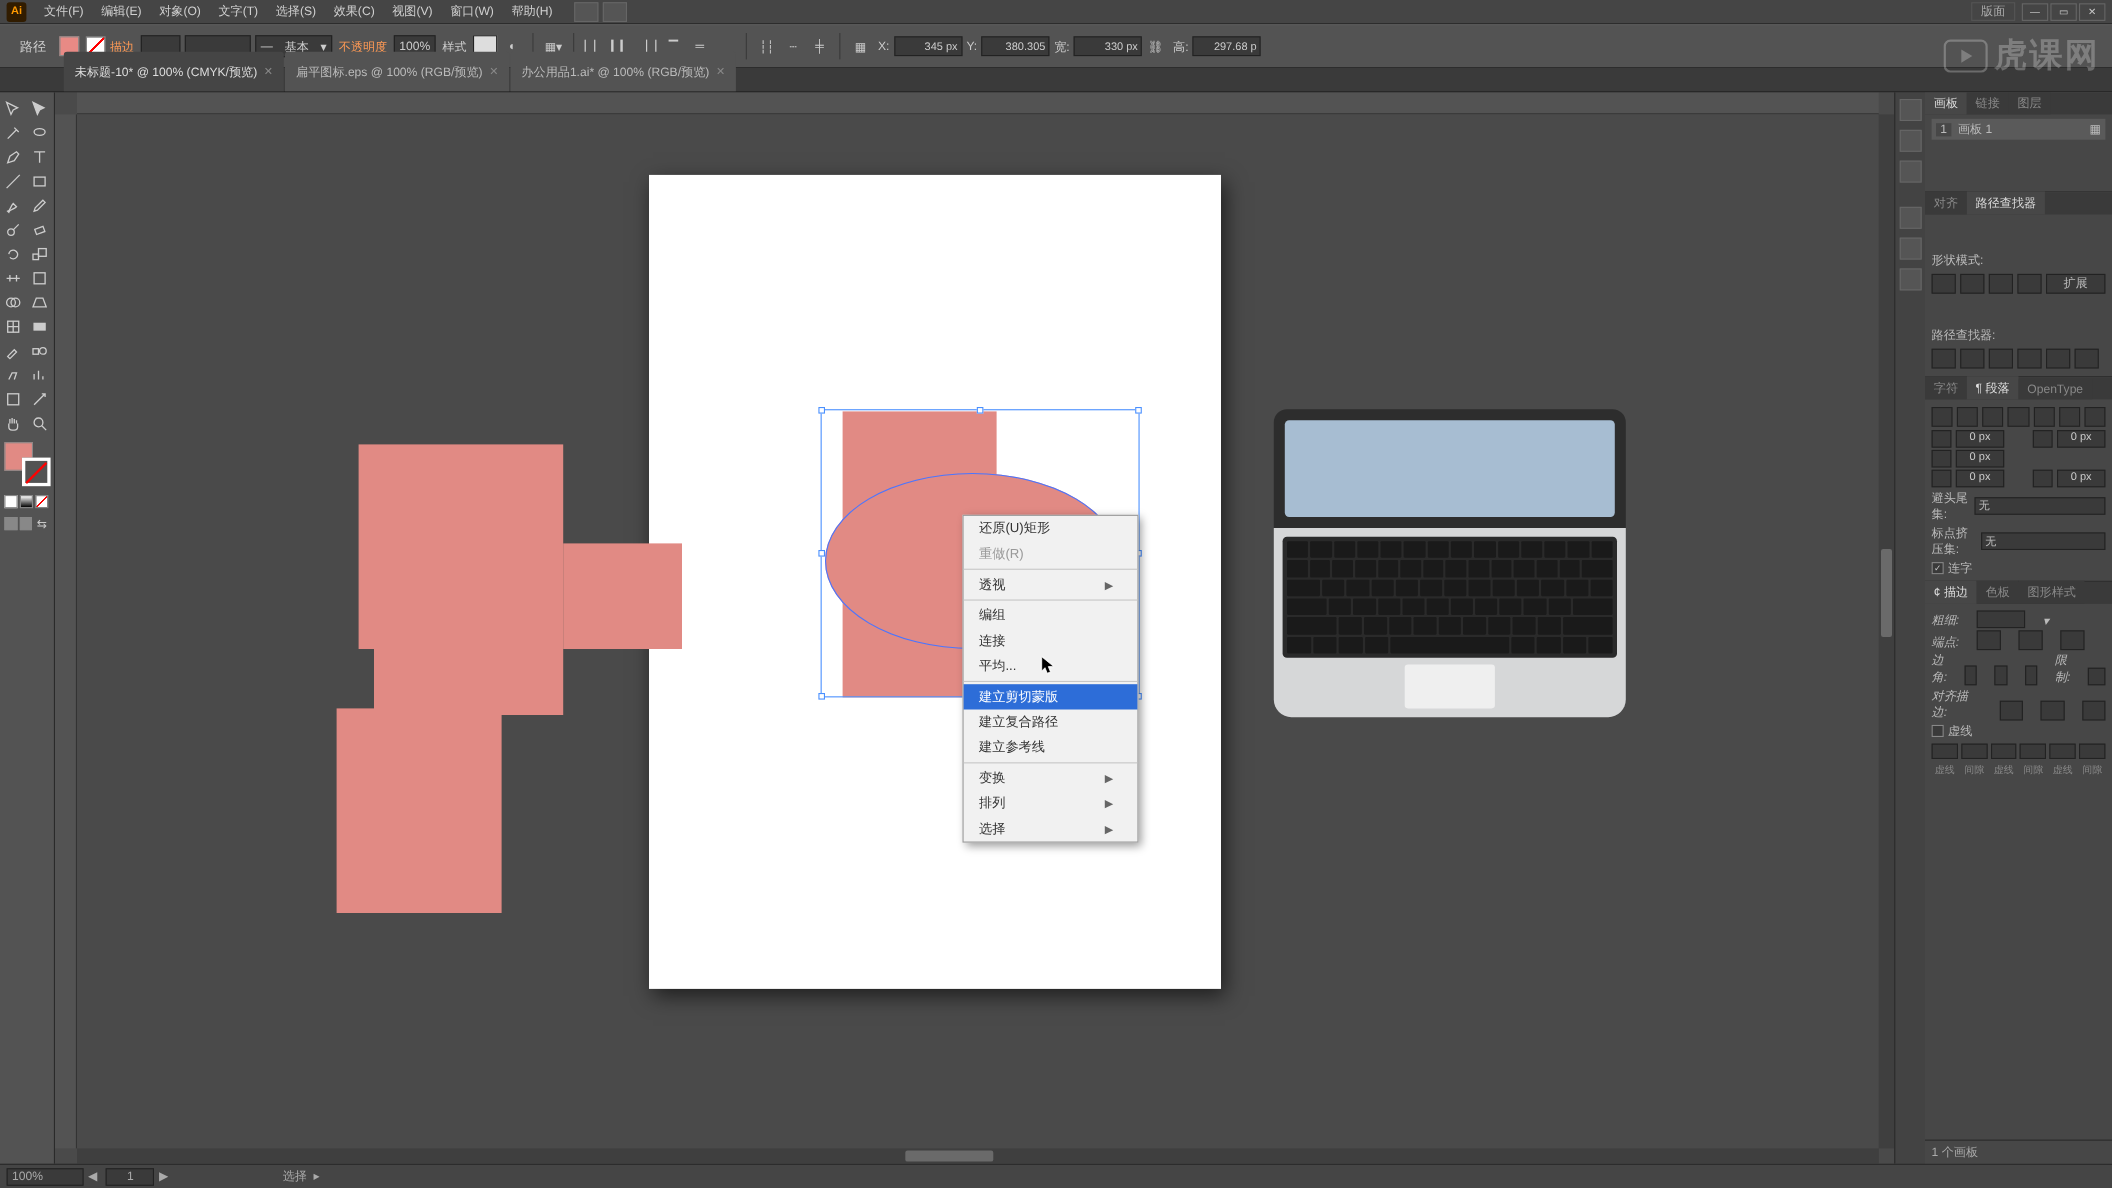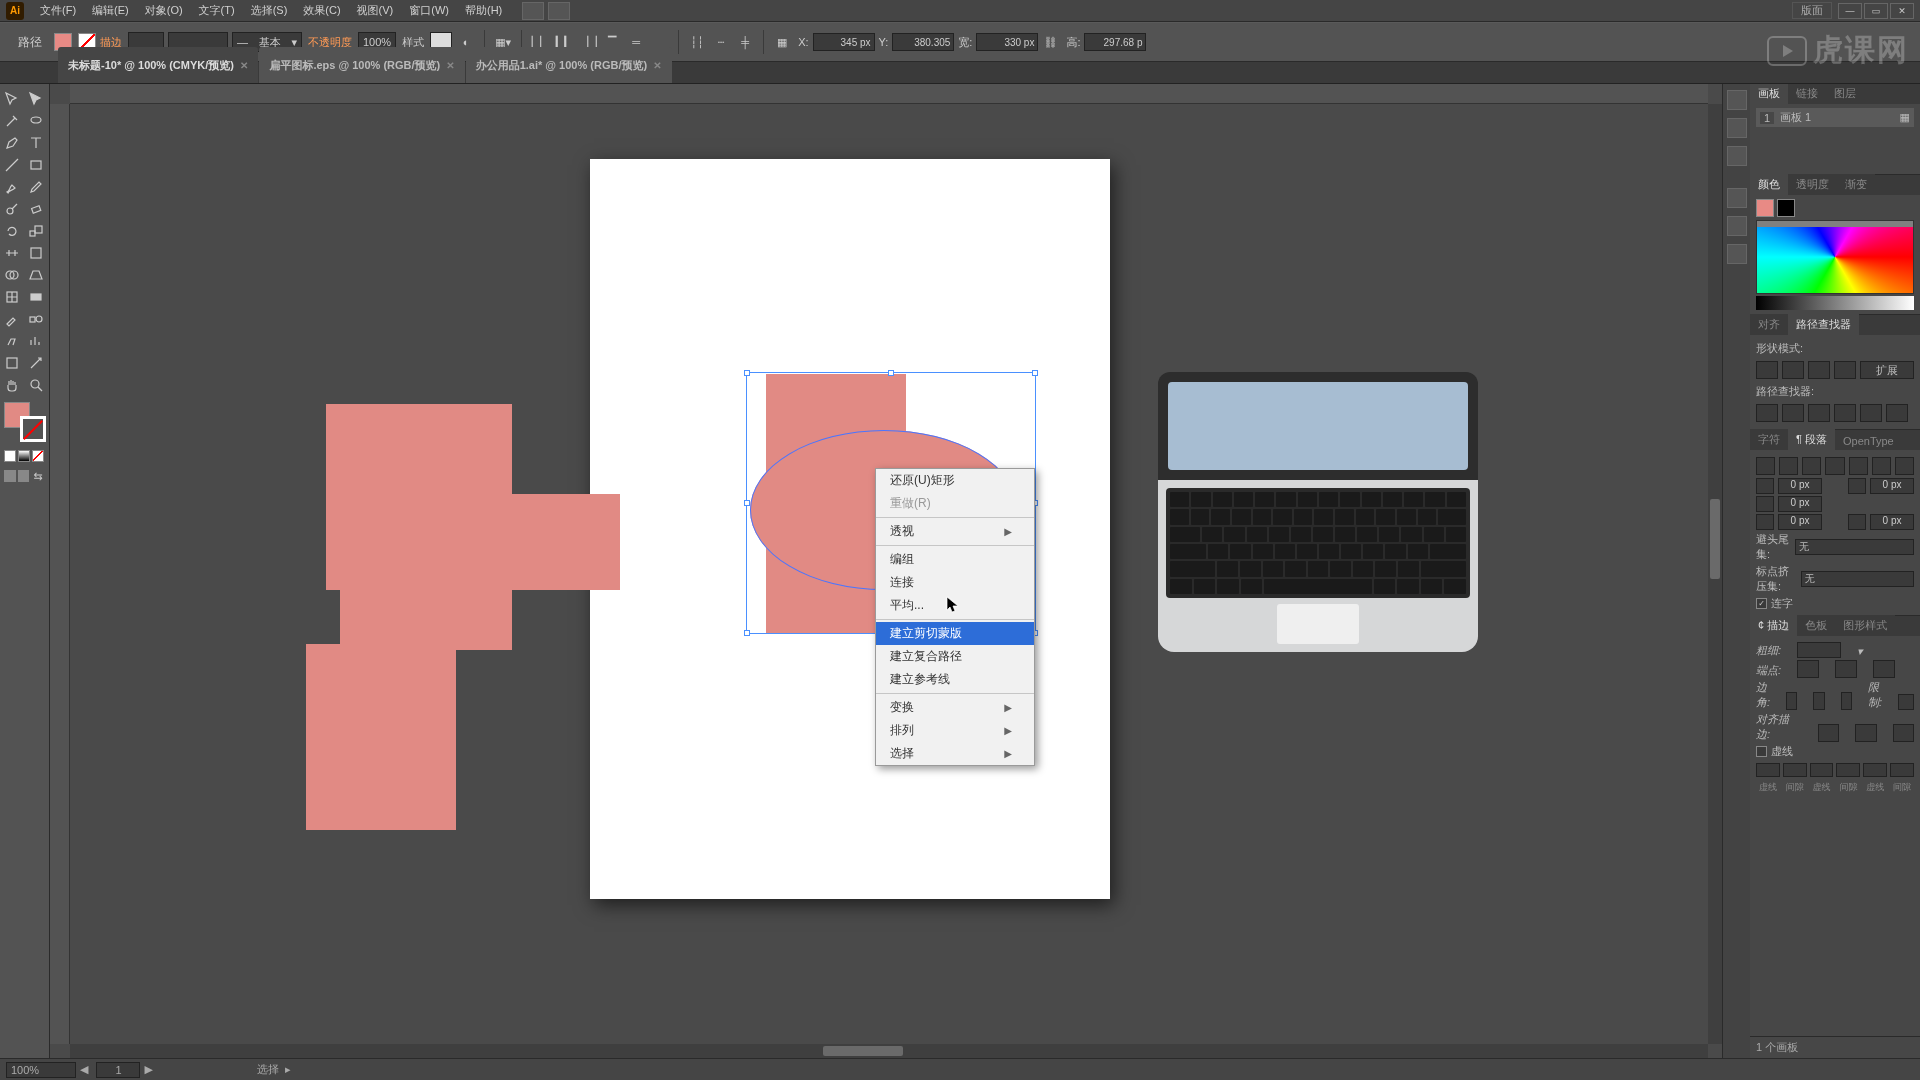--- a/index.html
+++ b/index.html
@@ -22,21 +22,21 @@
 .swatch.stroke { background:linear-gradient(135deg,#fff 46%,#f00 46%,#f00 54%,#fff 54%); border:1px solid #888;}
 .ctrl-field { height:20px; background:#3a3a3a; border:1px solid #222; color:#ccc; display:flex; align-items:center; padding:0 4px; margin:0 2px; font-size:11px;}
 .ctrl-select { min-width:36px; }
 .ctrl-label { margin:0 4px; color:#ccc; }
 .vsep { width:1px; height:24px; background:#3a3a3a; margin:0 6px;}
 .cb-icon { width:22px; height:20px; margin:0 1px; display:flex; align-items:center; justify-content:center; color:#ccc; font-size:11px;}
 .num-box { width:62px; height:18px; background:#3a3a3a; border:1px solid #222; color:#ccc; padding:0 3px; text-align:right; font-size:10px; display:flex; align-items:center; justify-content:flex-end;}
 
 
 .tabbar { height:22px; background:#3a3a3a; display:flex; align-items:flex-end; padding-left:58px; border-bottom:1px solid #222;}
-.tab { height:36px; background:#535353; color:#bbb; padding:0 10px; display:flex; align-items:center; margin-right:1px; font-size:11px; border-top-left-radius:3px; border-top-right-radius:3px;font-weight:bold;}
+.tab { height:36px; background:#535353; color:#bbb; padding:0 10px; display:flex; align-items:center; margin-right:1px; font-size:11px; border-top-left-radius:3px; border-top-right-radius:3px;}
 .tab.active { background:#454545; color:#ddd;}
 .tab .close { margin-left:6px; font-size:10px; color:#888;}
 
 
 .workspace { position:absolute; top:84px; left:50px; right:198px; bottom:22px; background:#4a4a4a; overflow:hidden;text-align:center;}
 .rulerH { position:absolute; top:0; left:20px; right:14px; height:20px; background:#535353; border-bottom:1px solid #333;}
 .rulerV { position:absolute; top:20px; left:0; width:20px; bottom:14px; background:#535353; border-right:1px solid #333;}
 .canvas-area { position:absolute; top:20px; left:20px; right:14px; bottom:14px; background:#4a4a4a;}
 .artboard { position:absolute; background:#fff; box-shadow:4px 6px 18px rgba(0,0,0,.6);}
 .scrollH { position:absolute; left:20px; right:14px; bottom:0; height:14px; background:#3f3f3f;}
@@ -93,21 +93,21 @@
 .pnl .tabs .t.on{background:#474747;color:#ddd;text-align:right;}
 .pnl .body{padding:4px 6px;}
 .artboard-row{background:#5a5a5a;padding:2px 4px;display:flex;align-items:center;gap:6px;}
 .artboard-row .num{width:14px;text-align:center;background:#474747;}
 .colorspec{height:74px;background:linear-gradient(to bottom,#808080,#808080 8%,transparent 8%),
   conic-gradient(from 90deg,#f00,#ff0,#0f0,#0ff,#00f,#f0f,#f00);border:1px solid #333;}
 .colorbar{height:14px;background:linear-gradient(to right,#000,#fff);margin-top:2px;}
 .pf-row{display:flex;gap:4px;margin:3px 0;}
 .pf-btn{width:22px;height:18px;background:#3a3a3a;border:1px solid #222;}
 .pf-btn.wide{flex:1;}
-.pnl .lbl{color:#bbb;padding:2px 0;}
+.pnl .lbl{color:#bbb;padding:2px 0;margin-top:28px;}
 .num-input{width:44px;height:16px;background:#3a3a3a;border:1px solid #222;font-size:10px;color:#ccc;text-align:center;}
 .para-row{display:flex;align-items:center;gap:4px;margin:2px 0;}
 .para-row .pi{width:18px;height:16px;background:#3a3a3a;border:1px solid #222;}
 .select-full{width:100%;height:16px;background:#3a3a3a;border:1px solid #222;font-size:10px;padding:0 3px;display:flex;align-items:center;}
 .chk{display:flex;align-items:center;gap:4px;}
 .chk .box{width:11px;height:11px;border:1px solid #888;background:#3a3a3a;display:flex;align-items:center;justify-content:center;font-size:8px;color:#ccc;}
 .stroke-row{display:flex;align-items:flex-end;gap:16px;margin:2px 0;font-style:italic;}
 .dash-row{display:flex;gap:3px;margin-top:4px;}
 .dash-row .d{flex:1;height:14px;background:#3a3a3a;border:1px solid #222;text-align:center;font-size:9px;line-height:12px;}
 .artboard-count{padding:3px 6px;color:#aaa;}
@@ -587,35 +587,20 @@
     </div>
     <div class="body" style="height:70px;">
       <div class="artboard-row">
         <span class="num">1</span>
         <span>画板 1</span>
         <span style="margin-left:auto">▦</span>
       </div>
     </div>
   </div>
 
-  <div class="pnl">
-    <div class="tabs">
-      <div class="t on">颜色</div>
-      <div class="t">透明度</div>
-      <div class="t">渐变</div>
-    </div>
-    <div class="body">
-      <div style="display:flex;gap:3px;margin-bottom:3px;">
-          <div class="swatch fill"></div>
-          <div class="swatch" style="background:#000"></div>
-        </div>
-      <div class="colorspec"></div>
-      <div class="colorbar"></div>
-    </div>
-  </div>
 
   <div class="pnl">
     <div class="tabs">
       <div class="t">对齐</div>
       <div class="t on">路径查找器</div>
     </div>
     <div class="body">
       <div class="lbl">形状模式:</div>
       <div class="pf-row">
           <div class="pf-btn"></div>

